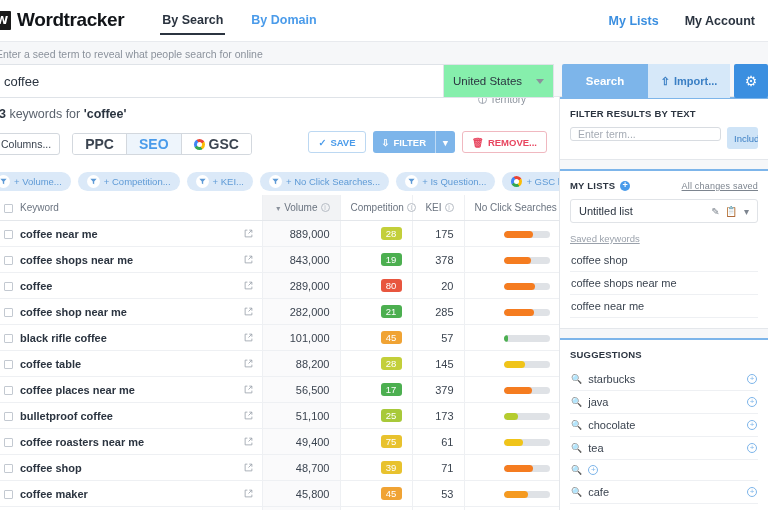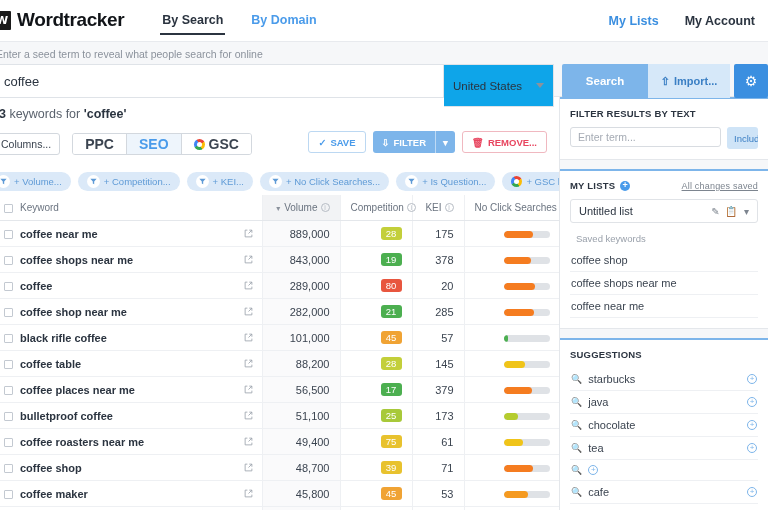--- a/index.html
+++ b/index.html
@@ -113,29 +113,29 @@
     border-left: none;
     font-size: 13px;
     color: #2b3440;
     padding: 0 10px;
     outline: none;
     margin-left: -6px;
     height: 34px;
   }
   .territory-select {
     width: 110px;
-    background: #0ea5e9;
+    background: #86efac;
     border: 1px solid #dfe3e8;
     border-left: none;
     display: flex; align-items: center; justify-content: space-between;
     padding: 0 9px;
     font-size: 11.5px;
     color: #2b3440;
     cursor: pointer;
-    height: 43px;
+    height: 34px;
   }
   .caret-dn {
     width: 0; height: 0;
     border-left: 4px solid transparent;
     border-right: 4px solid transparent;
     border-top: 5px solid #8b929c;
   }
   .btn-search {
     width: 86px;
     background: #7db5ea;
@@ -434,21 +434,21 @@
     background: #4a9bea; color: #fff;
     font-size: 9px; line-height: 9px;
     text-align: center;
     display: inline-block;
   }
   .filter-row { display: flex; align-items: stretch; gap: 0; }
   .filter-input {
     flex: 1;
     border: 1px solid #d8dce1;
     border-radius: 3px;
-    height: 20px;
+    height: 14px;
     font-size: 10.5px;
     color: #2b3440;
     padding: 0 7px;
     outline: none;
     background: #fff;
     font-family: "Liberation Sans", sans-serif;
   }
   .filter-input::placeholder { color: #a5abb4; }
   .incl-excl { display: flex; margin-left: 6px; border-radius: 3px; overflow: hidden; }
   .incl {
@@ -473,21 +473,22 @@
     font-size: 11px;
     color: #2b3440;
     background: #fff;
     gap: 6px;
   }
   .list-box .nm { flex: 1; }
   .list-ico { color: #7d858f; font-size: 10px; cursor: pointer; }
   .saved-kw-label {
     font-size: 9.5px;
     color: #9aa1ab;
-    margin: 10px 0 5px 6px;
+    margin: 10px 0 5px 0;
+    text-decoration: underline;
   }
   .saved-kw {
     font-size: 11px;
     color: #3b4450;
     padding: 5px 1px;
     border-bottom: 1px solid #eef0f3;
   }
   .sugg-row {
     display: flex; align-items: center;
     font-size: 11px;

